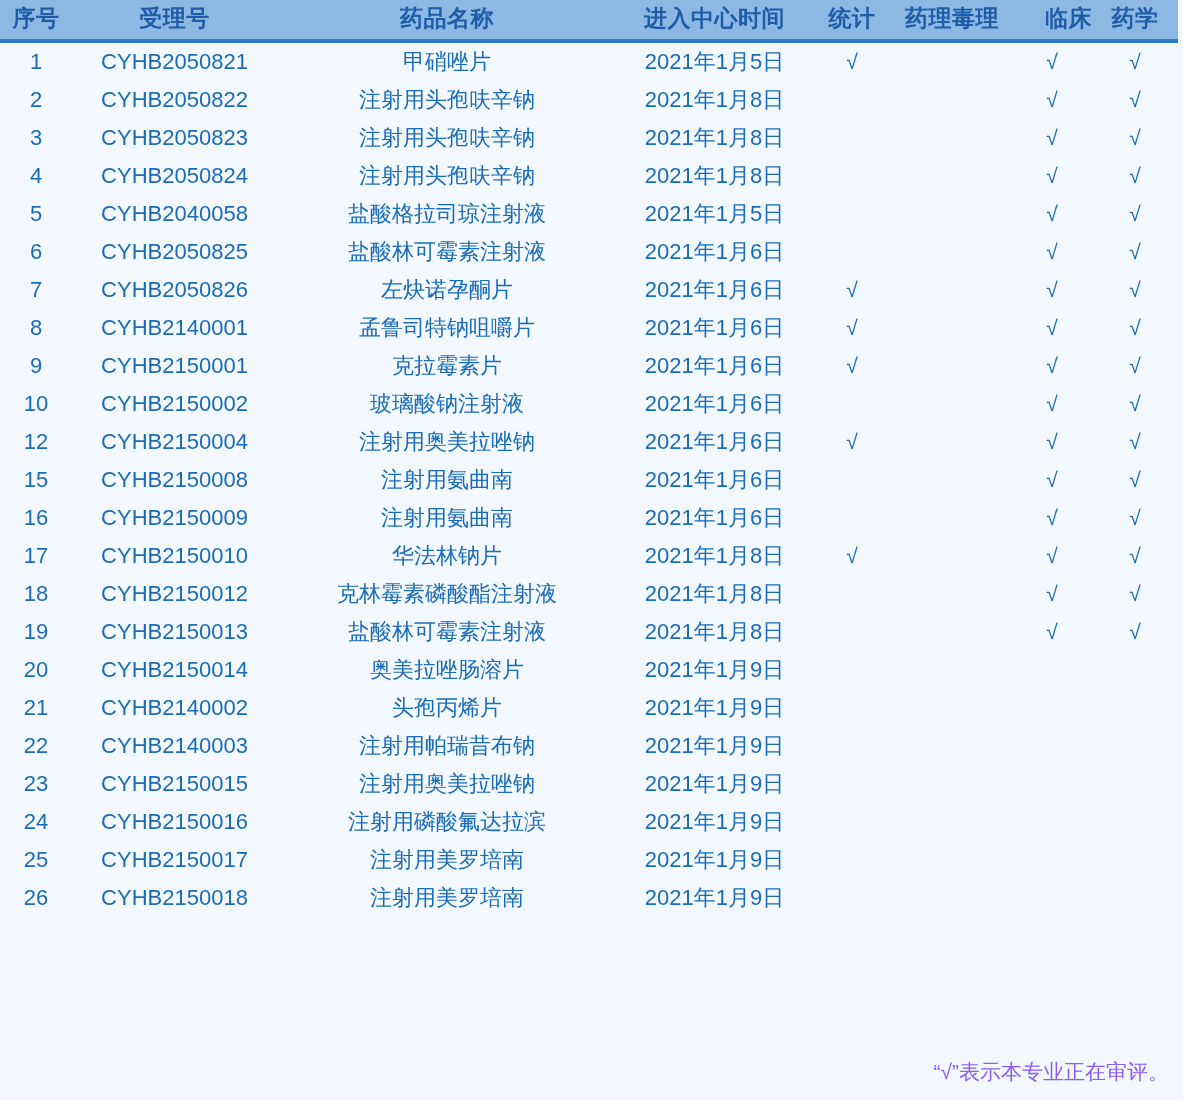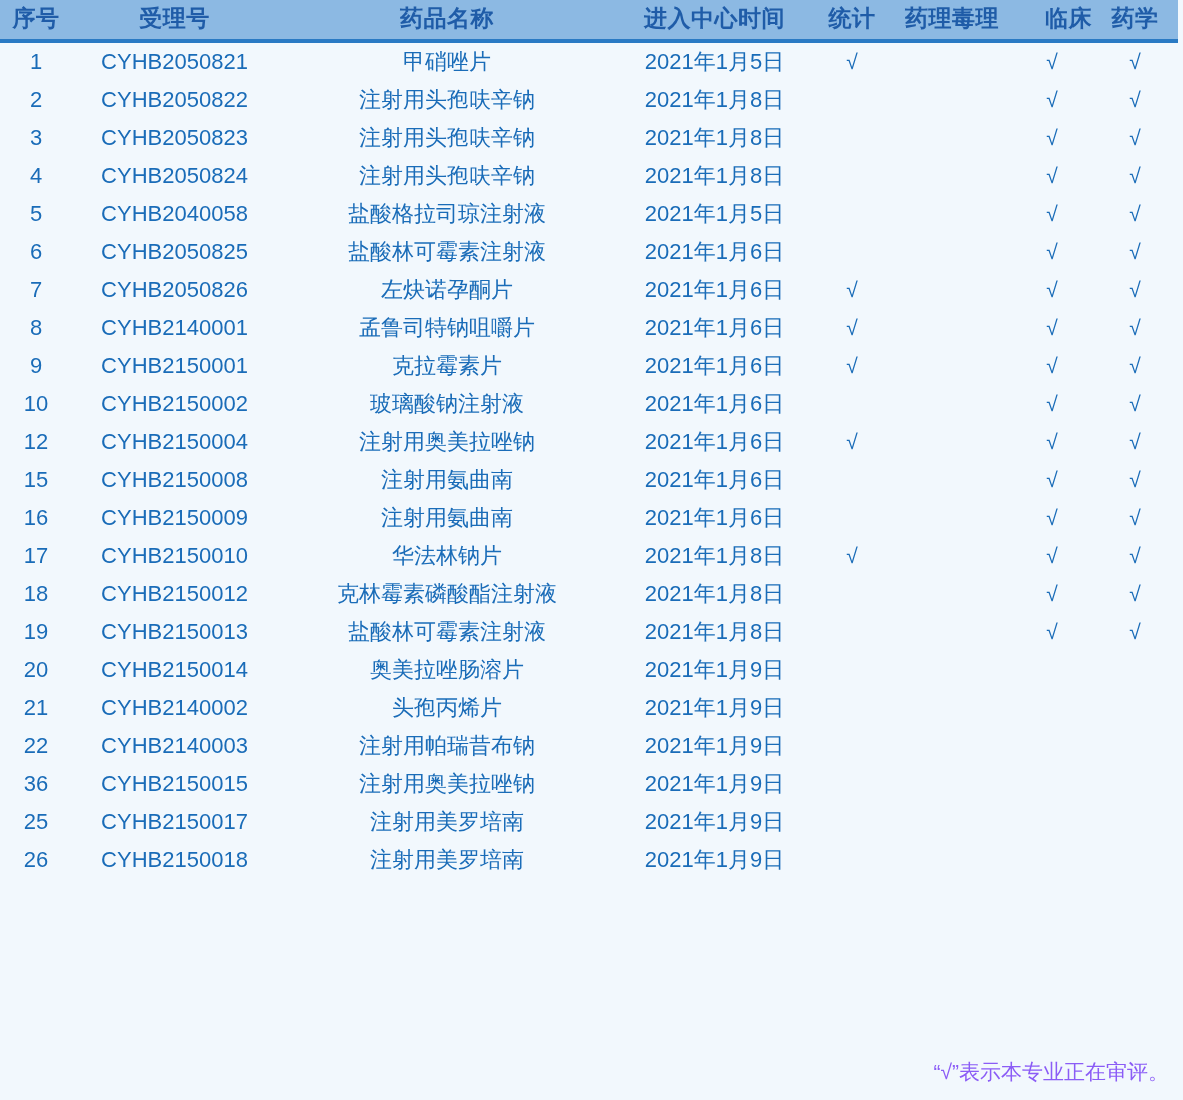--- a/index.html
+++ b/index.html
@@ -316,23 +316,33 @@
           <td class="c-idx">22</td>
           <td class="c-acc">CYHB2140003</td>
           <td class="c-name">注射用帕瑞昔布钠</td>
           <td class="c-date">2021年1月9日</td>
           <td class="c-stat"></td>
           <td class="c-phtox"></td>
           <td class="c-clin"></td>
           <td class="c-pharm"></td>
         </tr>
         <tr>
-          <td class="c-idx">36</td>
+          <td class="c-idx">23</td>
           <td class="c-acc">CYHB2150015</td>
           <td class="c-name">注射用奥美拉唑钠</td>
+          <td class="c-date">2021年1月9日</td>
+          <td class="c-stat"></td>
+          <td class="c-phtox"></td>
+          <td class="c-clin"></td>
+          <td class="c-pharm"></td>
+        </tr>
+        <tr>
+          <td class="c-idx">24</td>
+          <td class="c-acc">CYHB2150016</td>
+          <td class="c-name">注射用磷酸氟达拉滨</td>
           <td class="c-date">2021年1月9日</td>
           <td class="c-stat"></td>
           <td class="c-phtox"></td>
           <td class="c-clin"></td>
           <td class="c-pharm"></td>
         </tr>
         <tr>
           <td class="c-idx">25</td>
           <td class="c-acc">CYHB2150017</td>
           <td class="c-name">注射用美罗培南</td>

